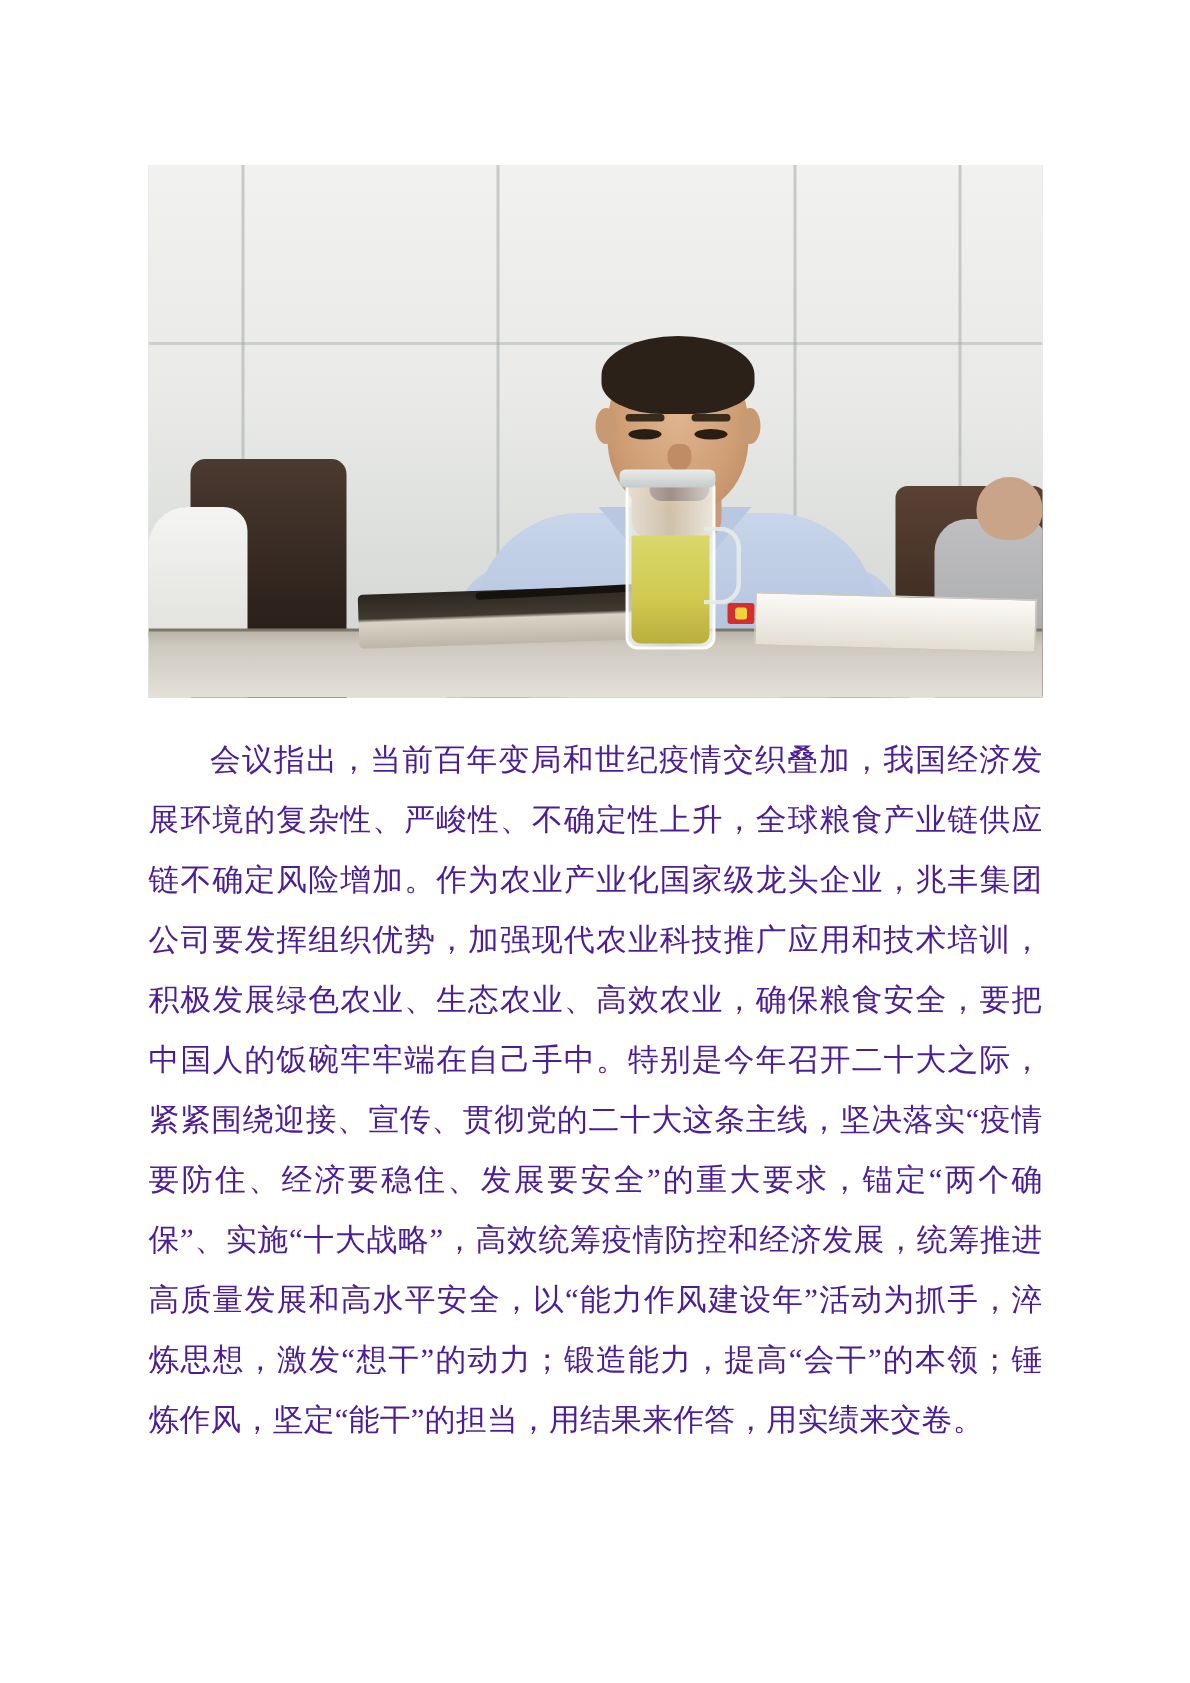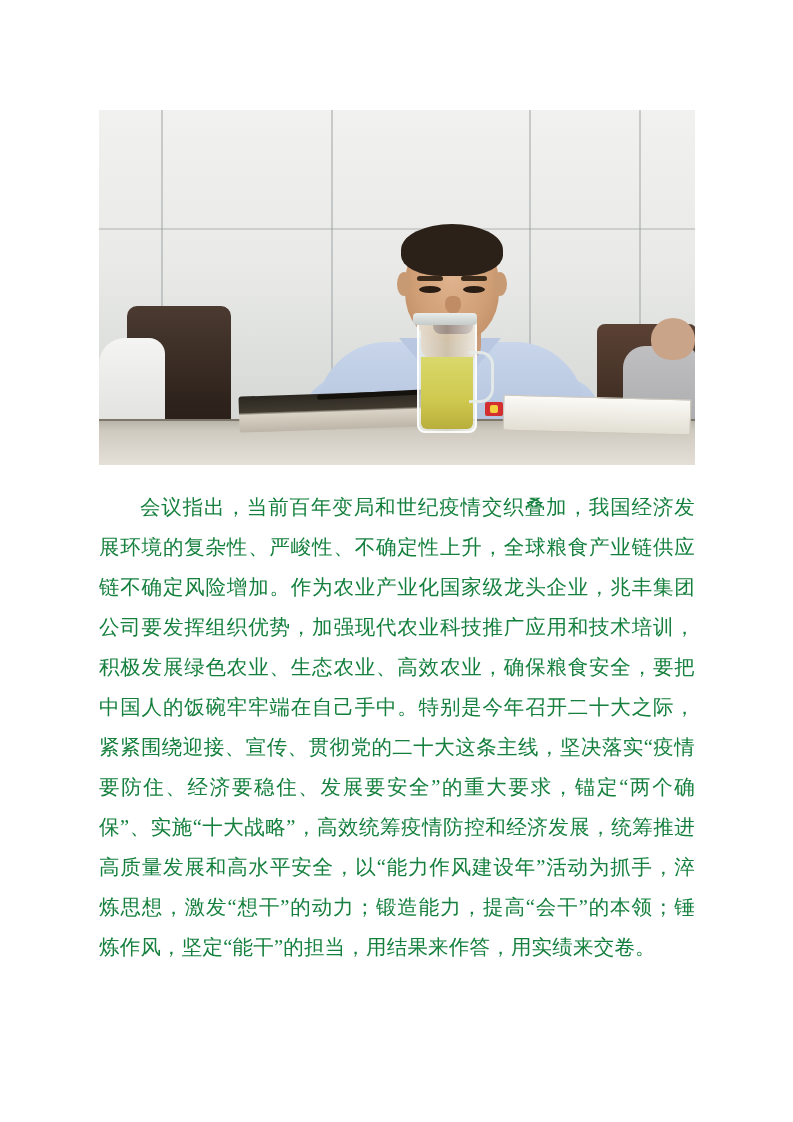--- a/index.html
+++ b/index.html
@@ -310,21 +310,21 @@
   
   .body-text {
     margin-top: 22px;
     font-size: 20.5px;
     line-height: 40px;
     text-align: justify;
     text-justify: inter-ideograph;
     letter-spacing: 0.2px;
     text-indent: 2em;
     font-family: "Liberation Serif", "DejaVu Serif", serif;
-    color: #15803d;
+    color: #4c1d95;
   }
 </style>
 </head>
 <body>
 
 <div class="page">
   <div class="content">
 
     <div class="photo-frame">
       <div class="wall"></div>

